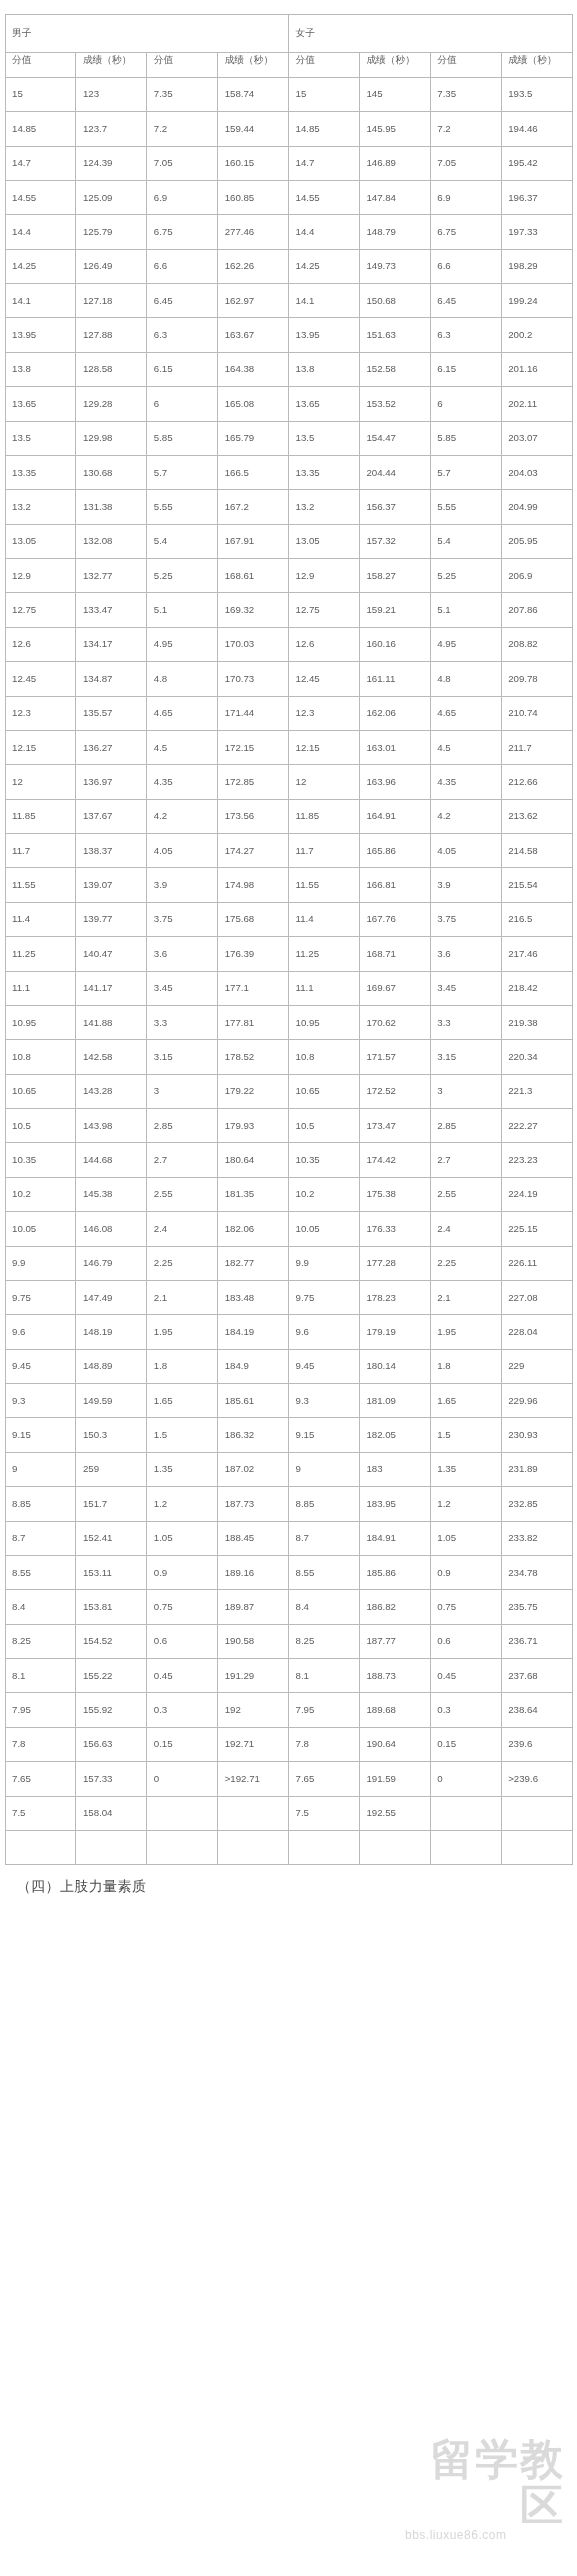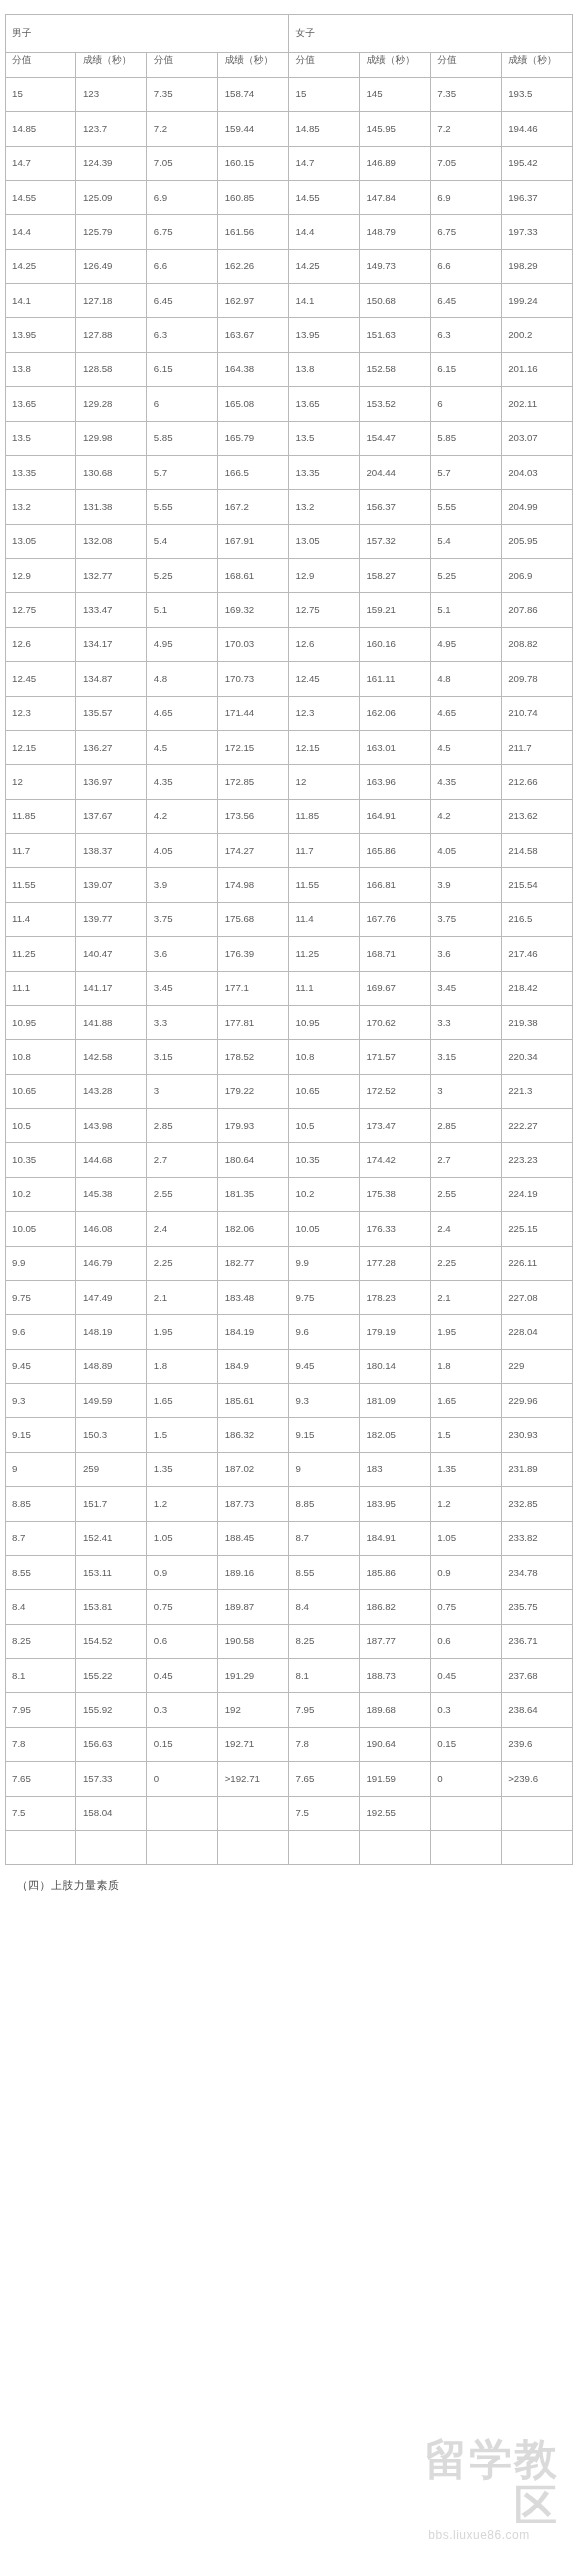--- a/index.html
+++ b/index.html
@@ -47,48 +47,48 @@
   td.c1{width:69px;}
   td.c2{width:78px;}
   td.c3{width:63px;}
   td.c4{width:74px;}
   td.c5{width:69px;}
   td.c6{width:78px;}
   td.c7{width:63px;}
   td.c8{width:74px;}
   .caption{
     margin:13px 0 0 13px;
-    font-size:11px;
+    font-size:14px;
     color:#4b4b4b;
     font-family:"Liberation Sans","DejaVu Sans",sans-serif;
     letter-spacing:0.4px;
   }
   
   #watermark{
     position:absolute;
-    right:18px;
+    right:12px;
     bottom:69px;
     width:160px;
     height:71px;
     pointer-events:none;
     opacity:.55;
   }
   #watermark .wm-text{
     font-size:43px;
     font-weight:bold;
     letter-spacing:1.9px;
     color:#bdbdbd;
     line-height:46px;
     font-family:"DejaVu Sans","Liberation Sans",sans-serif;
     text-align:right;
   }
   #watermark .wm-sub{
     font-size:12px;
     color:#b5b5b5;
-    text-align:center;
+    text-align:left;
     letter-spacing:0.5px;
     font-family:"Liberation Sans","DejaVu Sans",sans-serif;
   }
 </style>
 </head>
 <body>
 
 <div id="page">
 
   <table class="grade-table">
@@ -144,21 +144,21 @@
           <td class="c4">160.85</td>
           <td class="c5">14.55</td>
           <td class="c6">147.84</td>
           <td class="c7">6.9</td>
           <td class="c8">196.37</td>
         </tr>
         <tr>
           <td class="c1">14.4</td>
           <td class="c2">125.79</td>
           <td class="c3">6.75</td>
-          <td class="c4">161.56</td>
+          <td class="c4">277.46</td>
           <td class="c5">14.4</td>
           <td class="c6">148.79</td>
           <td class="c7">6.75</td>
           <td class="c8">197.33</td>
         </tr>
         <tr>
           <td class="c1">14.25</td>
           <td class="c2">126.49</td>
           <td class="c3">6.6</td>
           <td class="c4">162.26</td>

